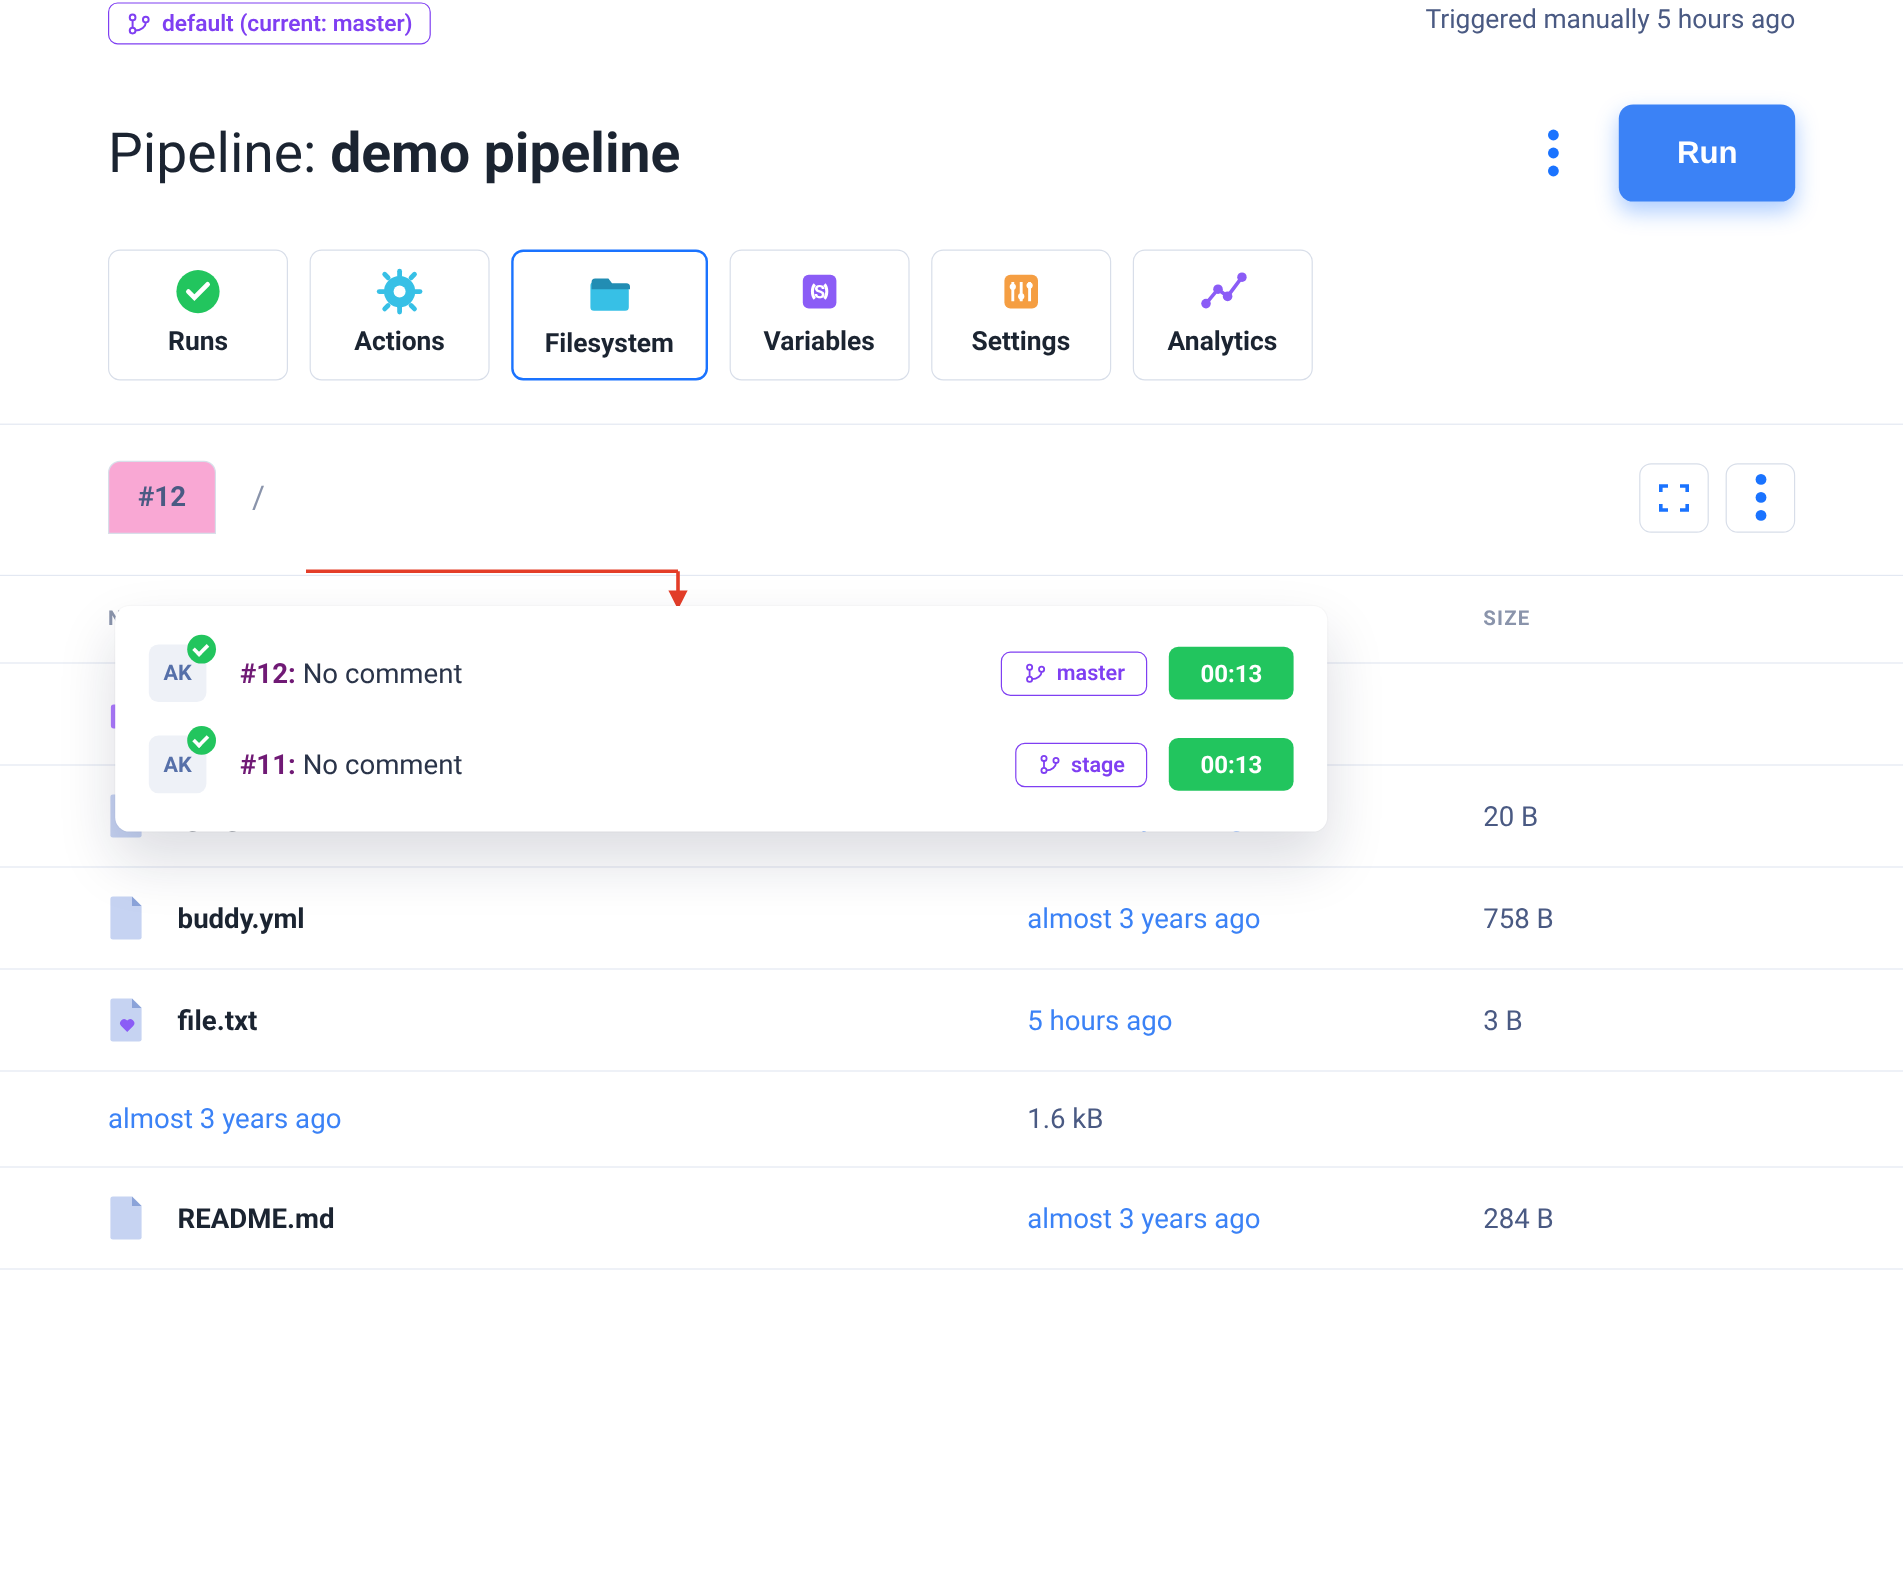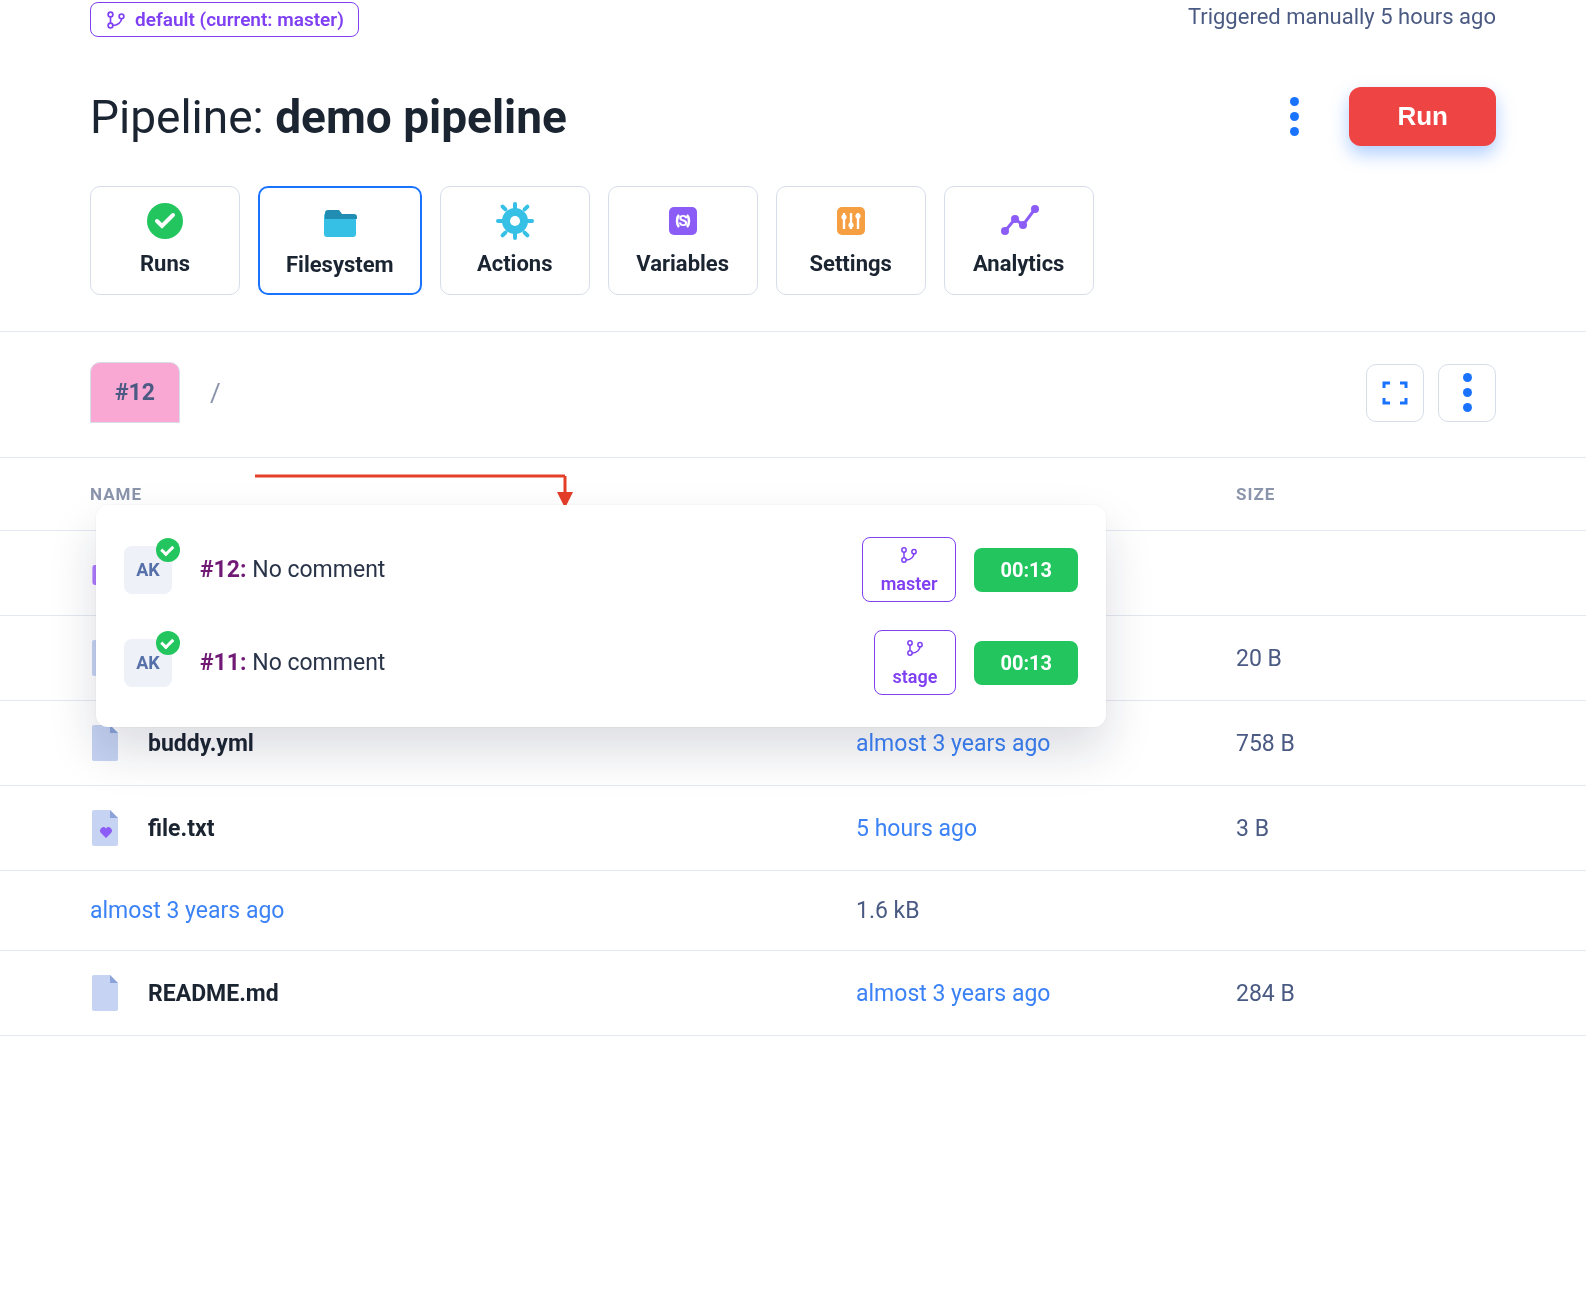--- a/index.html
+++ b/index.html
@@ -46,25 +46,25 @@
 .pipeline-name { font-weight: 700; }
 .header-actions { display: flex; align-items: center; gap: 40px; }
 .dots-vert {
   display: flex; flex-direction: column; gap: 6px;
   padding: 10px; cursor: pointer;
 }
 .dots-vert span {
   width: 9px; height: 9px; background: #1a73ff; border-radius: 50%;
 }
 .run-btn {
-  background: #ef4444;
+  background: #3b82f6;
   color: #fff;
   font-size: 26px;
   font-weight: 600;
-  padding: 14px 48px;
+  padding: 25px 48px;
   border: none;
   border-radius: 12px;
   box-shadow: 0 8px 18px rgba(26,115,255,.35);
   cursor: pointer;
 }
 
 
 .tabs {
   display: flex;
   gap: 18px;
@@ -166,21 +166,20 @@
 .pop-title { font-size: 23px; color: #2a3449; }
 .pop-title b { color: #701a75; }
 .pop-right { display: flex; align-items: center; gap: 18px; }
 .pill-outline {
   border: 1.6px solid #7f3ff2;
   color: #7f3ff2;
   border-radius: 8px;
   padding: 7px 18px;
   display: inline-flex; align-items: center; gap: 8px;
   font-weight: 600;
-  flex-direction: column;
 }
 .time-badge {
   background: #22c55e; color: #fff;
   border-radius: 8px;
   padding: 10px 26px;
   font-weight: 700; font-size: 20px;
 }
 
 
 .fs-table { width: 100%; border-top: 1px solid #e3e8f2; margin-top: 34px; }
@@ -246,49 +245,49 @@
 
   <div class="tabs">
     <div class="tab">
       <div class="tab-icon">
         <svg viewBox="0 0 40 40">
             <circle cx="20" cy="20" r="18" fill="#22c55e"></circle>
             <path d="M12 20 l5 5 l11 -11" stroke="#fff" stroke-width="4" fill="none" stroke-linecap="round"></path>
           </svg>
       </div>
       <span class="tab-label">Runs</span>
-    </div>
-    <div class="tab active">
-      <div class="tab-icon">
-        <svg viewBox="0 0 40 40">
-            <path d="M4 14 v18 a3 3 0 0 0 3 3 h26 a3 3 0 0 0 3 -3 v-14 a3 3 0 0 0 -3 -3 h-14 l-3 -4 h-9 a3 3 0 0 0 -3 3 z" fill="#37c0e6"></path>
-            <path d="M8 8 h11 l3 4 h12 a3 3 0 0 1 3 3 v2 h-32 v-6 a3 3 0 0 1 3 -3 z" fill="#228db3"></path>
-          </svg>
-      </div>
-      <span class="tab-label">Filesystem</span>
     </div>
     <div class="tab">
       <div class="tab-icon">
         <svg viewBox="0 0 40 40">
             <circle cx="20" cy="20" r="13" fill="#37c0e6"></circle>
             <g fill="#37c0e6">
               <rect x="18" y="1" width="4" height="8" rx="2"></rect>
               <rect x="18" y="31" width="4" height="8" rx="2"></rect>
               <rect x="1" y="18" width="8" height="4" rx="2"></rect>
               <rect x="31" y="18" width="8" height="4" rx="2"></rect>
               <rect x="5" y="5" width="8" height="4" rx="2" transform="rotate(45 9 7)"></rect>
               <rect x="27" y="31" width="8" height="4" rx="2" transform="rotate(45 31 33)"></rect>
               <rect x="27" y="5" width="8" height="4" rx="2" transform="rotate(-45 31 7)"></rect>
               <rect x="5" y="31" width="8" height="4" rx="2" transform="rotate(-45 9 33)"></rect>
             </g>
             <circle cx="20" cy="20" r="5" fill="#fff"></circle>
           </svg>
       </div>
       <span class="tab-label">Actions</span>
     </div>
+    <div class="tab active">
+      <div class="tab-icon">
+        <svg viewBox="0 0 40 40">
+            <path d="M4 14 v18 a3 3 0 0 0 3 3 h26 a3 3 0 0 0 3 -3 v-14 a3 3 0 0 0 -3 -3 h-14 l-3 -4 h-9 a3 3 0 0 0 -3 3 z" fill="#37c0e6"></path>
+            <path d="M8 8 h11 l3 4 h12 a3 3 0 0 1 3 3 v2 h-32 v-6 a3 3 0 0 1 3 -3 z" fill="#228db3"></path>
+          </svg>
+      </div>
+      <span class="tab-label">Filesystem</span>
+    </div>
     <div class="tab">
       <div class="tab-icon">
         <svg viewBox="0 0 40 40">
             <rect x="6" y="6" width="28" height="28" rx="5" fill="#8b5cf6"></rect>
             <path d="M16 14 q-2 2 -2 6 q0 4 2 6 M24 14 q2 2 2 6 q0 4 -2 6" stroke="#fff" stroke-width="2.5" fill="none"></path>
             <text x="20" y="25" font-size="15" font-weight="700" fill="#fff" text-anchor="middle">S</text>
           </svg>
       </div>
       <span class="tab-label">Variables</span>
     </div>

